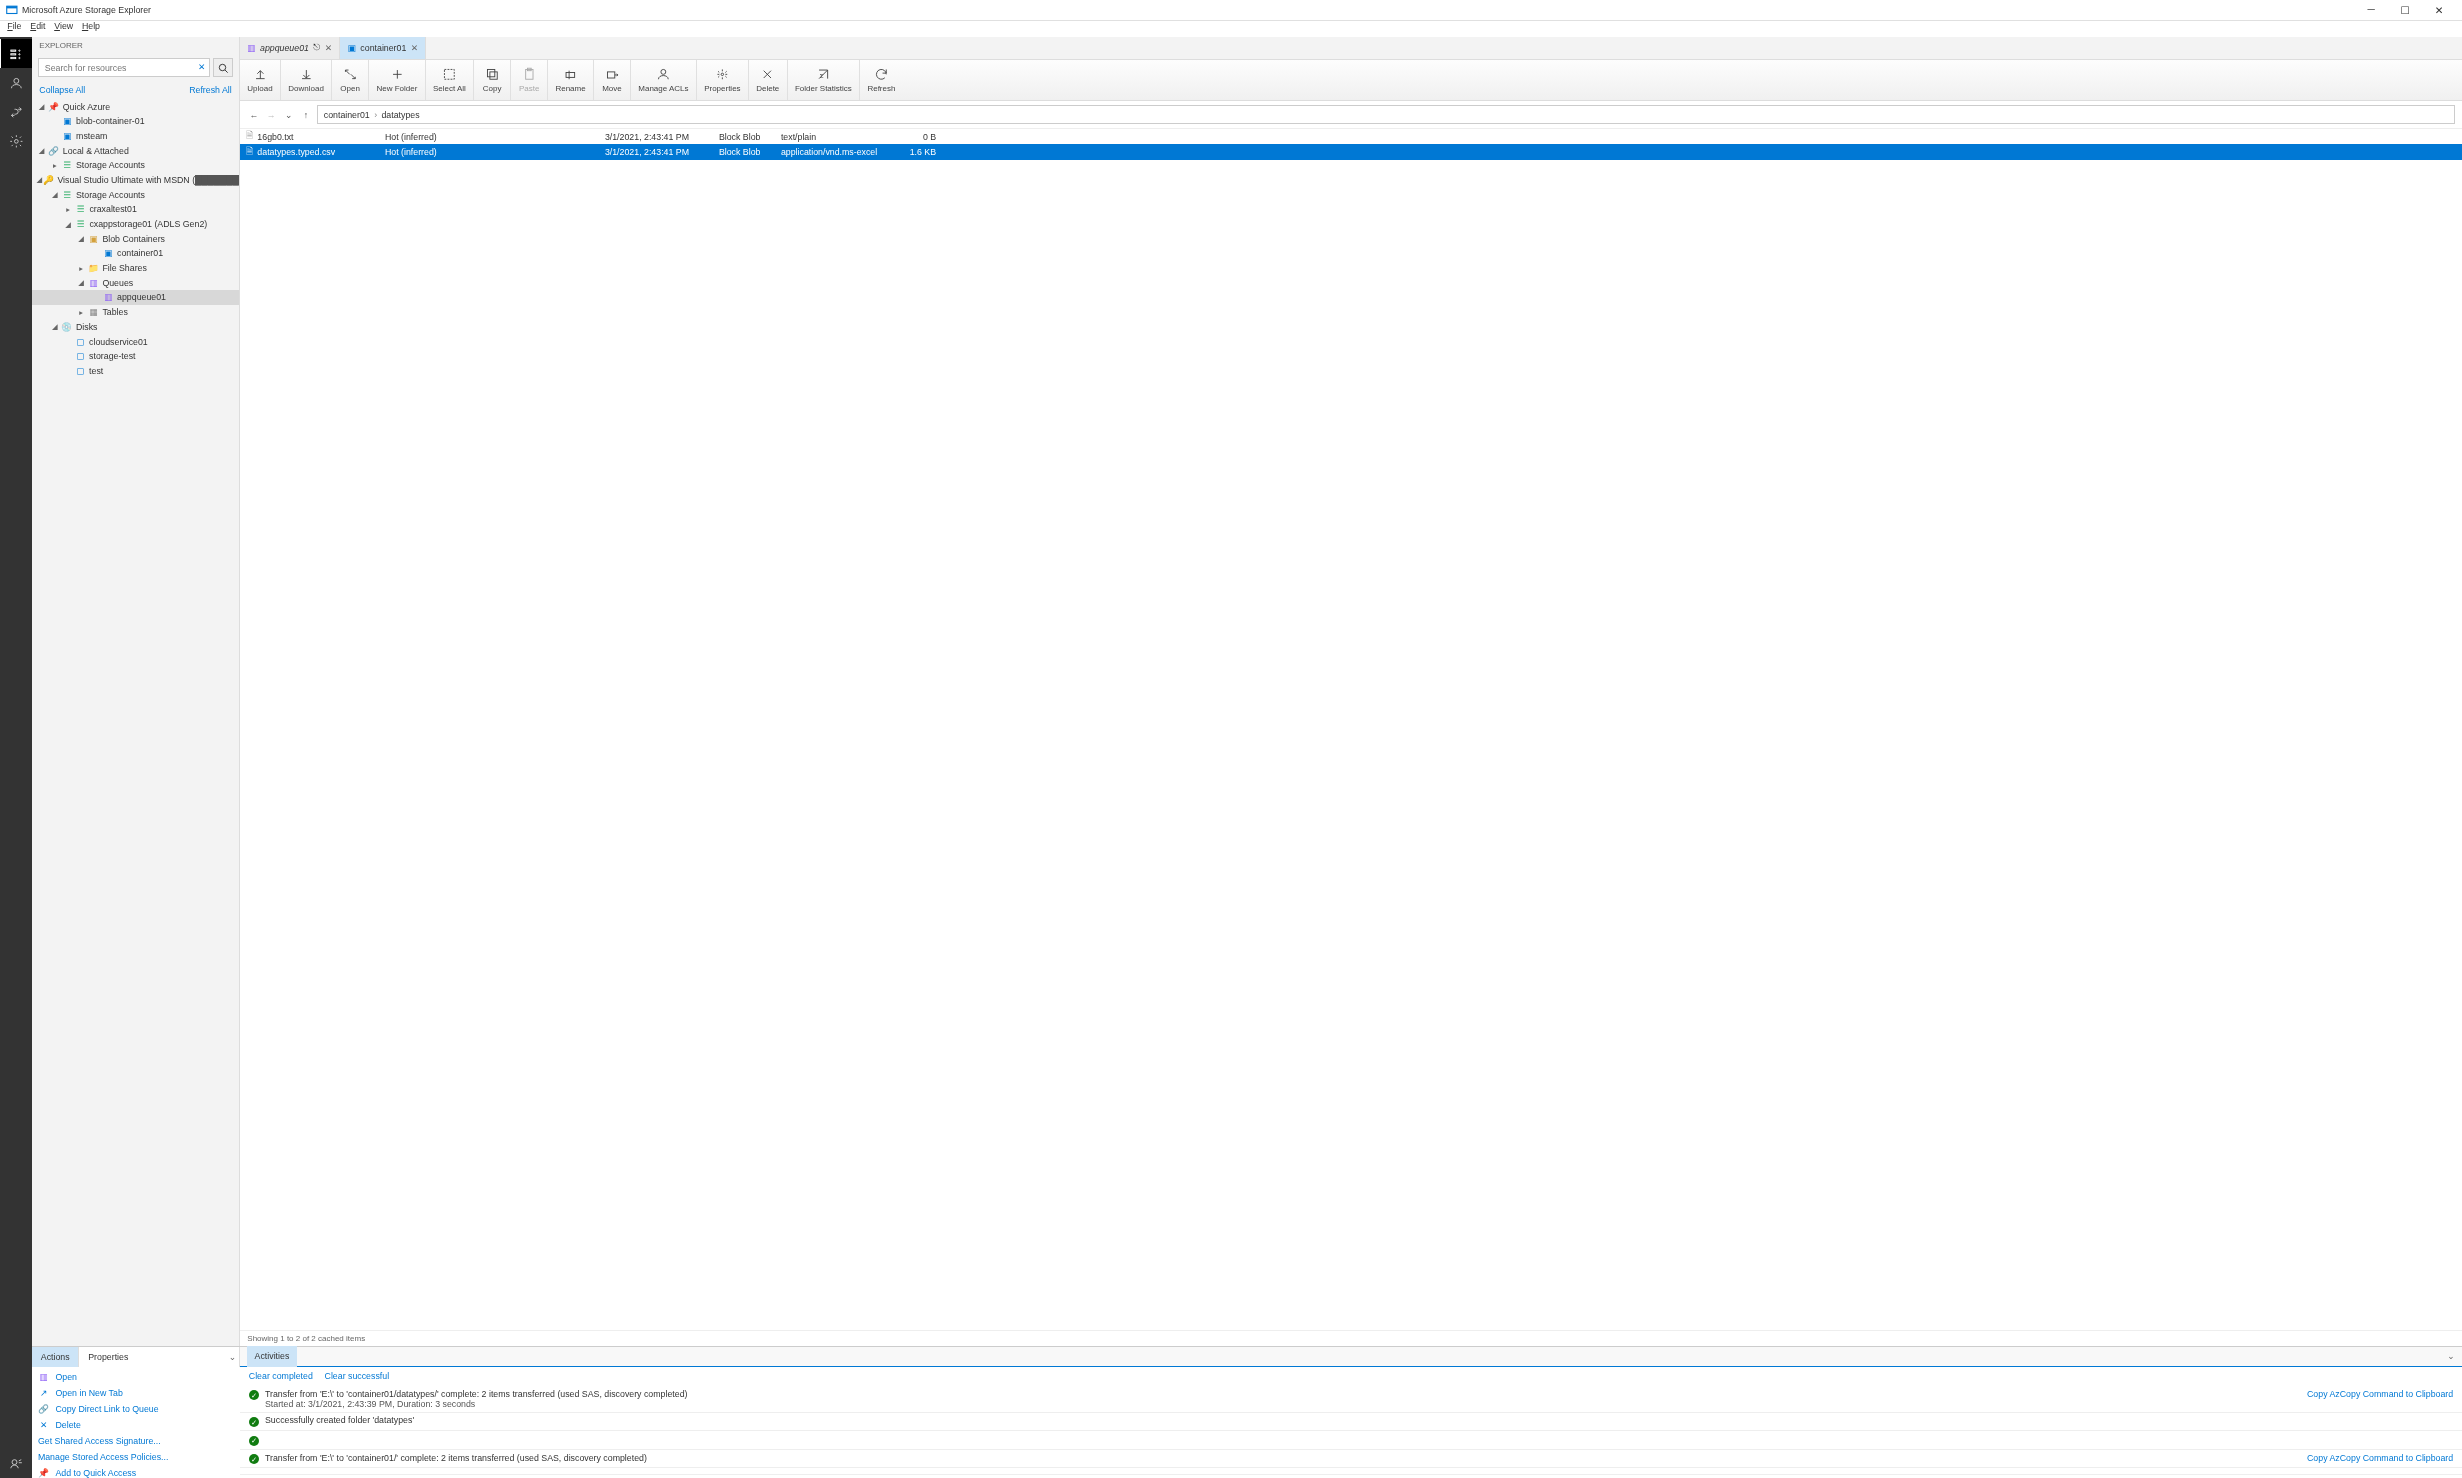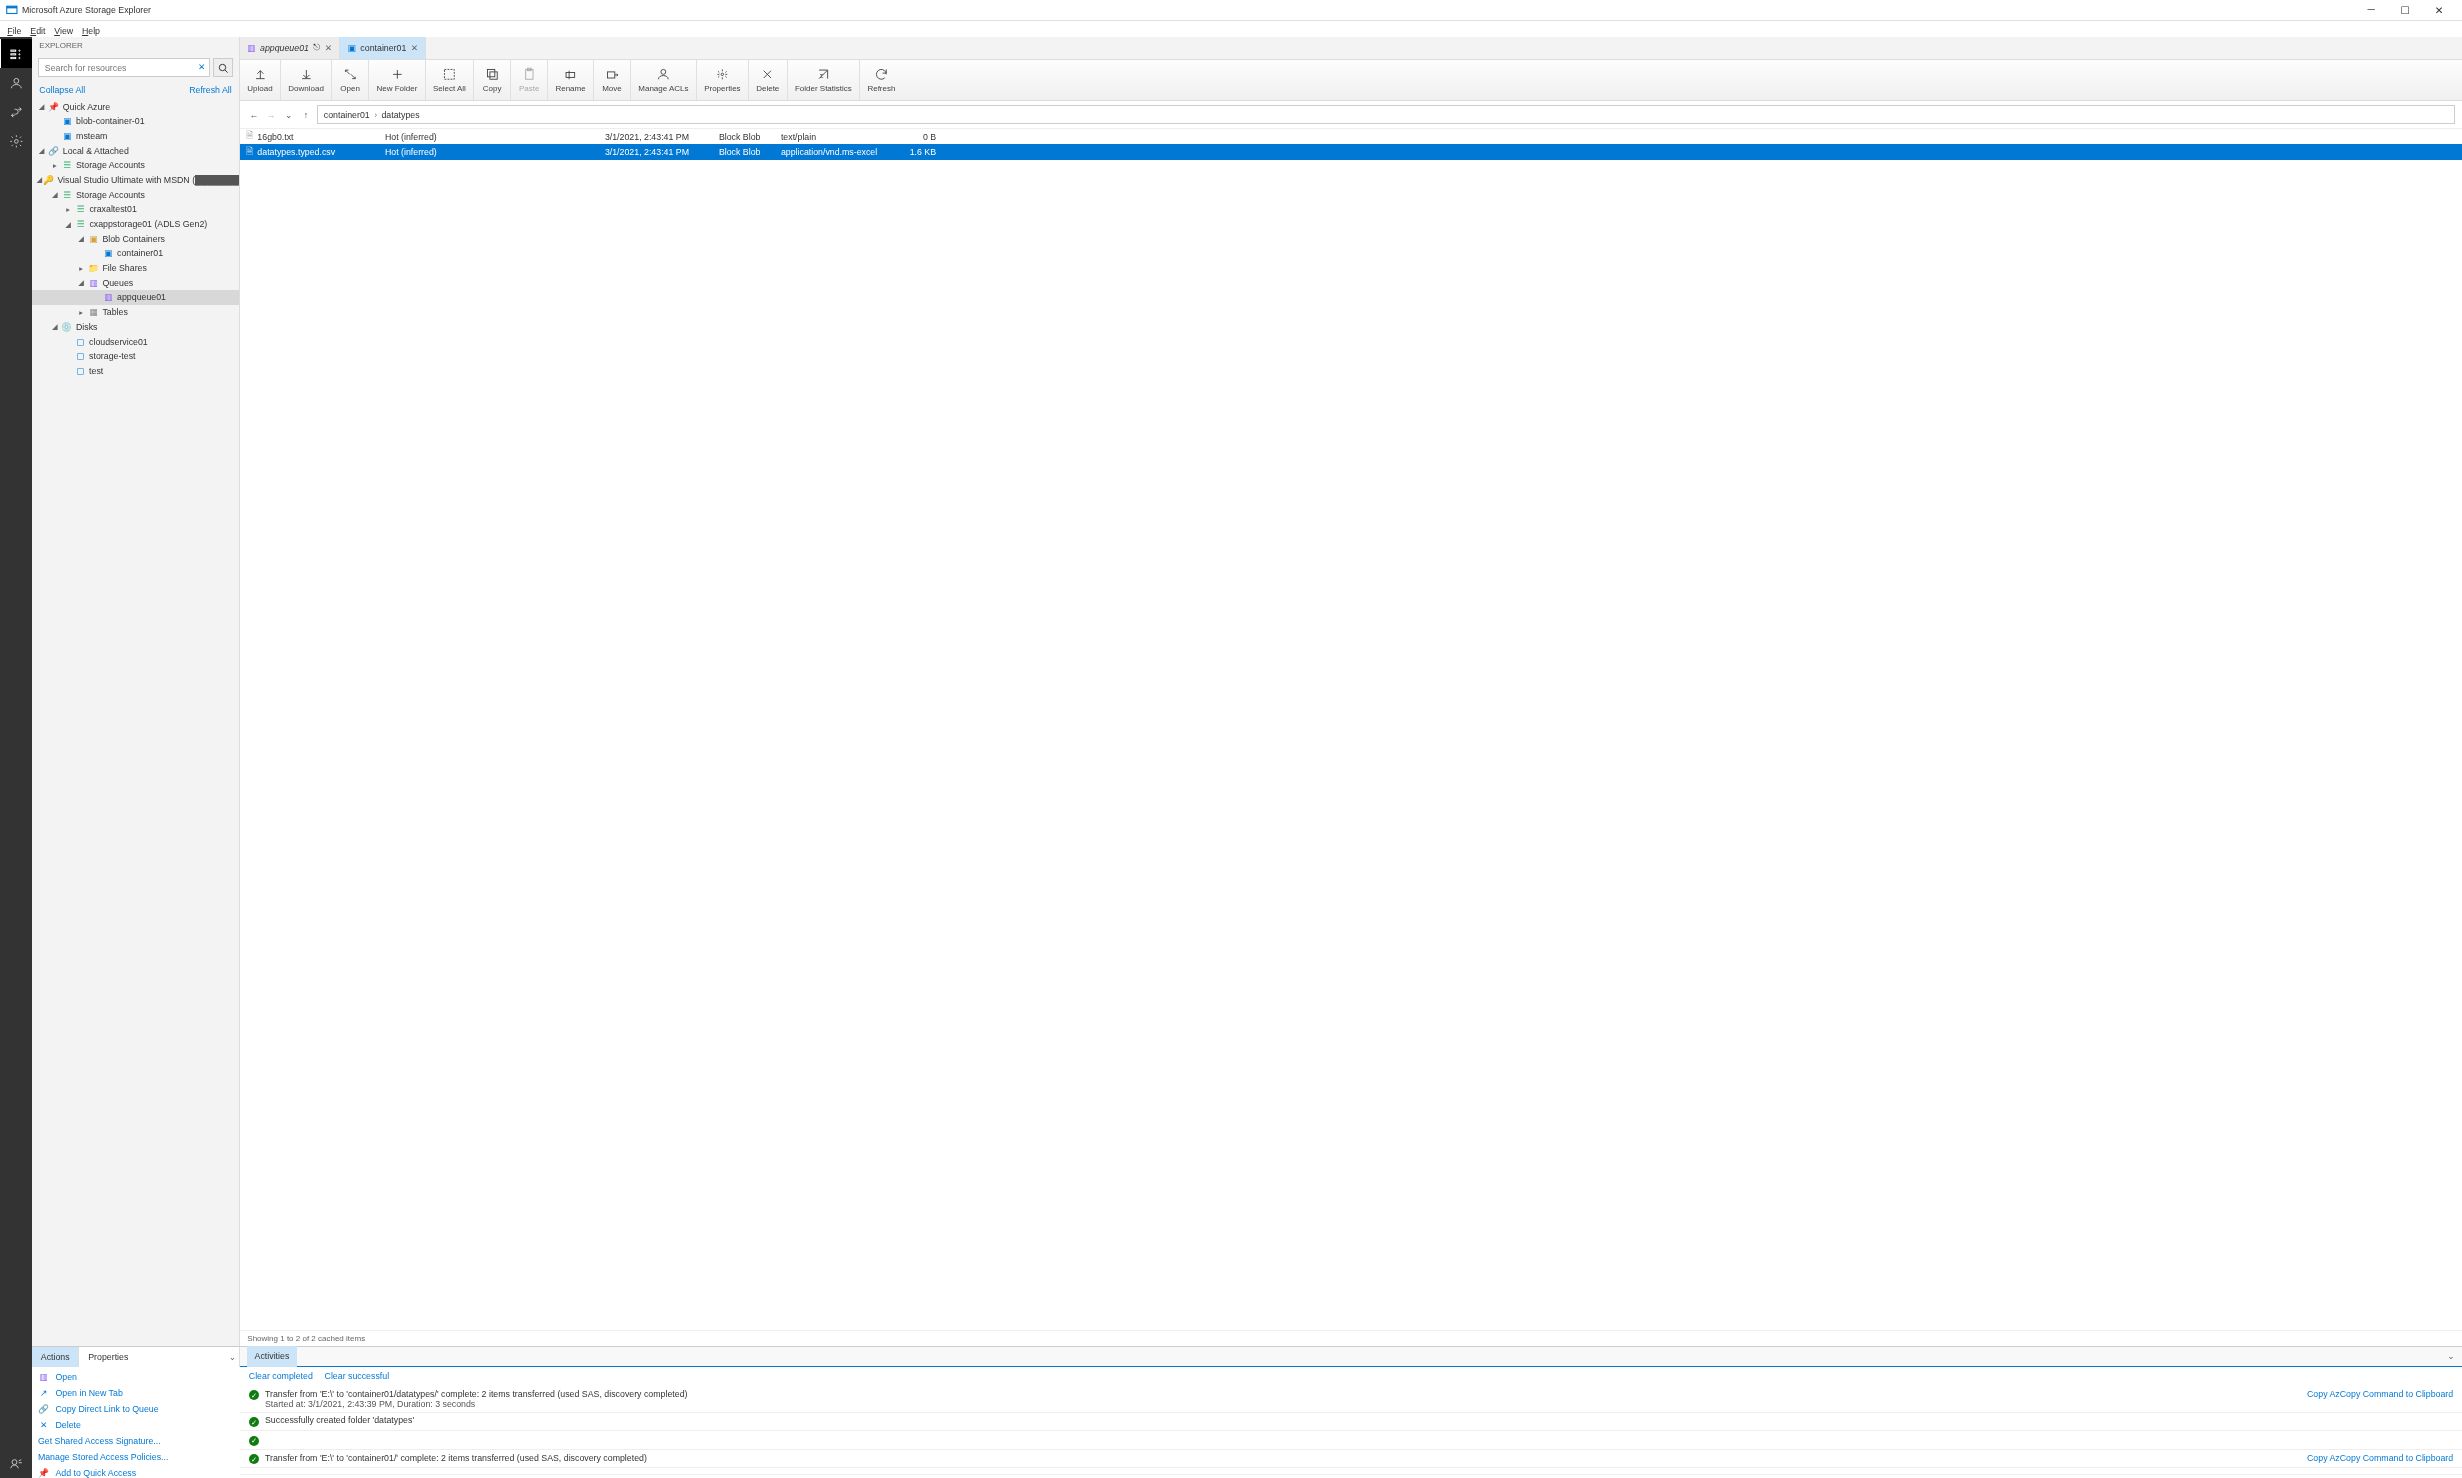--- a/index.html
+++ b/index.html
@@ -2,21 +2,21 @@
 <html style="font-size:11.7px"><head>
 <meta charset="utf-8">
 <style>
 * { box-sizing: border-box; margin: 0; padding: 0; }
 body { font-family: "Segoe UI", Tahoma, sans-serif; font-size: 8.8px; color: #333; overflow: hidden; height: 100vh; background: #fff; }
 .titlebar { height: 20.5px; display: flex; align-items: center; padding: 0 5.9px; border-bottom: 0.7px solid #e0e0e0; }
 .titlebar .app-icon { width: 11.7px; height: 11.7px; margin-right: 4.4px; display:inline-flex; }
 .titlebar .title { font-size: 8.8px; }
 .titlebar .win-controls { margin-left: auto; display: flex; }
 .titlebar .win-controls div { width: 34px; height: 20.5px; display:flex; align-items:center; justify-content:center; font-size:10.3px; }
-.menubar { height: 16px; display:flex; align-items:flex-end; padding: 0 2.9px; font-size:8.8px; border-bottom: 0.7px solid #fff; }
+.menubar { height: 16px; display:flex; align-items:flex-start; padding: 0 2.9px; font-size:8.8px; border-bottom: 0.7px solid #fff; }
 .menubar span { padding: 0 4.4px; }
 .menubar span u { text-decoration: underline; }
 .app { display:flex; height: calc(100vh - 37px); }
 .activitybar { width: 32px; background: #333333; display:flex; flex-direction:column; align-items:center; padding-top:2.9px; }
 .activitybar .ab-item { width:32px; height:29px; display:flex; align-items:center; justify-content:center; color:#ccc; }
 .activitybar .ab-item.active { background:#000; color:#fff; border-left: 1.5px solid #fff;}
 .activitybar .ab-item svg { width:14.7px; height:14.7px; }
 .activitybar .spacer { flex:1; }
 .left-panel { width: 208px; background:#f3f3f3; border-right: 0.7px solid #ddd; display:flex; flex-direction:column; }
 .explorer-header { height: 17.6px; display:flex; align-items:center; padding:0 7.3px; font-size:8px; color:#666; text-transform: uppercase; }

